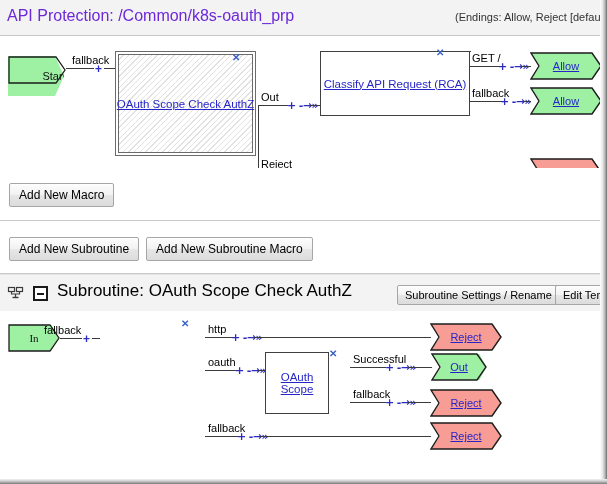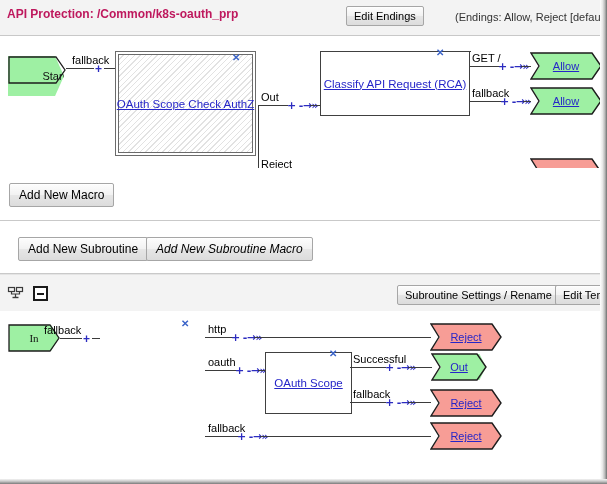--- a/index.html
+++ b/index.html
@@ -14,21 +14,21 @@
 
   
   .frame-right{position:absolute;top:0;right:0;width:7px;height:484px;
     background:linear-gradient(to right,#ffffff 0,#e9e9e9 35%,#b9b9b9 70%,#6e6e6e 100%);}
   .frame-bottom{position:absolute;left:0;bottom:0;width:607px;height:5px;
     background:linear-gradient(to bottom,#f3f3f3 0,#c9c9c9 45%,#7a7a7a 100%);}
 
   
   .hdr{position:absolute;left:0;top:0;width:600px;height:35px;background:#f3f3f3;
        border-bottom:1px solid #c8c8c8;}
-  .hdr-title{position:absolute;left:7px;top:7px;font-size:12px;color:#be185d;white-space:nowrap;font-weight:bold;}
+  .hdr-title{position:absolute;left:7px;top:7px;font-size:16px;color:#6d28d9;white-space:nowrap;}
   .hdr-note{position:absolute;left:455px;top:11px;font-size:11px;color:#333;white-space:nowrap;}
 
   
   .btn{
     display:inline-block;box-sizing:border-box;
     background:linear-gradient(to bottom,#fdfdfd 0%,#f2f2f2 48%,#e6e6e6 52%,#dcdcdc 100%);
     border:1px solid #a6a6a6;border-radius:2px;
     color:#000;text-align:center;white-space:nowrap;
     font-family:"Liberation Sans", sans-serif;
     box-shadow:0 1px 0 rgba(255,255,255,.7) inset;
@@ -43,22 +43,22 @@
   #macro-canvas{top:36px;width:600px;height:132px;}
   #macro-bar{position:absolute;left:0;top:168px;width:600px;height:52px;background:#fff;
              border-bottom:1px solid #c9c9c9;}
   #sub-bar{position:absolute;left:0;top:221px;width:600px;height:52px;background:#fff;
            border-bottom:1px solid #c9c9c9;}
   #sub-header{position:absolute;left:0;top:274px;width:600px;height:36px;background:#f3f3f3;
               border-bottom:1px solid #c8c8c8;border-top:1px solid #e4e4e4;}
   #sub-canvas{top:311px;width:600px;height:166px;}
 
   #add-macro{position:absolute;left:9px;top:183px;}
-  #add-sub{position:absolute;left:18px;top:237px;}
-  #add-sub-macro{position:absolute;left:146px;top:237px;font-style:italic;}
+  #add-sub{position:absolute;left:9px;top:237px;}
+  #add-sub-macro{position:absolute;left:146px;top:237px;}
 
   .sub-title{position:absolute;left:57px;top:281px;font-size:17px;white-space:nowrap;color:#000;}
   #sub-settings{position:absolute;left:389px;top:285px;margin-left:8px;}
   #edit-terminals{position:absolute;left:555px;top:285px;}
 
   
   .glyph-sub{position:absolute;left:7px;top:286px;width:17px;height:16px;}
   
   .collapse-box{position:absolute;left:33px;top:286px;width:15px;height:15px;
      border:2px solid #1a1a1a;background:#fff;box-sizing:border-box;}
@@ -116,21 +116,20 @@
 
   .plus-only{position:absolute;color:#2c2cc0;font-size:12px;font-weight:bold;line-height:1;}
 </style>
 </head>
 <body>
 
 <div class="app">
 
   <div class="hdr">
     <div class="hdr-title">API Protection: /Common/k8s-oauth_prp</div>
-    <button class="btn sm" id="edit-endings">Edit Endings</button>
     <div class="hdr-note">(Endings: Allow, Reject [default])</div>
   </div>
 
   <div class="panel" id="macro-canvas">
 
     <div class="term-wrap" style="left:8px;top:20px;width:56px;height:26px;">
       <div class="term green clip-in" style="left:0;top:0;width:56px;height:40px;padding-left:36px;">
         <span class="term-lbl" style="text-decoration:none;color:#111;">Start</span>
       </div>
       <div style="position:absolute;left:0;top:0;width:56px;height:26px;clip-path:polygon(0 0,84% 0,100% 50%,84% 100%,0 100%);outline:none;border:0;box-shadow:none;background:transparent;"></div>
@@ -228,20 +227,21 @@
     <path d="M4.5 5.5 L4.5 8 L12.5 8 L12.5 5.5" fill="none" stroke="#3a3a3a" stroke-width="1.2"></path>
     <path d="M8.5 8 L8.5 11.5" stroke="#3a3a3a" stroke-width="1.2"></path>
     <path d="M5.5 11.5 L11.5 11.5" stroke="#3a3a3a" stroke-width="1.4"></path>
     <path d="M8.5 10 L6.8 12 L10.2 12 Z" fill="#3a3a3a"></path>
   </svg>
 
   <div class="collapse-box">
       <i></i>
     </div>
 
+  <div class="sub-title">Subroutine: OAuth Scope Check AuthZ</div>
   <button class="btn sm" id="sub-settings">Subroutine Settings / Rename</button>
   <button class="btn sm" id="edit-terminals">Edit Term</button>
 
   <div class="panel" id="sub-canvas">
 
     <div class="term-wrap" style="left:9px;top:14px;width:50px;height:26px;">
       <div class="term green clip-in" style="left:0;top:0;width:50px;height:26px;">
         <span class="term-lbl" style="text-decoration:none;color:#111;font-family:Liberation Serif, serif;">In</span>
       </div>
     </div>
@@ -263,21 +263,21 @@
     </div>
     <div class="wire h" style="left:254px;top:26px;width:177px;"></div>
 
     <div class="wlabel" style="left:208px;top:46px;">oauth</div>
     <div class="wire h" style="left:205px;top:59px;width:32px;"></div>
     <div class="conn" style="left:235px;top:54px;">
       <span class="plus">+</span> <span class="arr">-→»</span>
     </div>
     <div class="wire h" style="left:258px;top:59px;width:8px;"></div>
 
-    <div class="procbox" style="left:265px;top:41px;width:87px;height:62px;">
+    <div class="procbox" style="left:265px;top:41px;width:64px;height:62px;">
       <div class="plbl">OAuth Scope</div>
     </div>
     <div class="xmark" style="left:329px;top:38px;">✕</div>
 
     <div class="wlabel" style="left:353px;top:43px;">Successful</div>
     <div class="wire h" style="left:350px;top:56px;width:36px;"></div>
     <div class="conn" style="left:385px;top:51px;">
       <span class="plus">+</span> <span class="arr">-→»</span>
     </div>
     <div class="wire h" style="left:408px;top:56px;width:24px;"></div>

